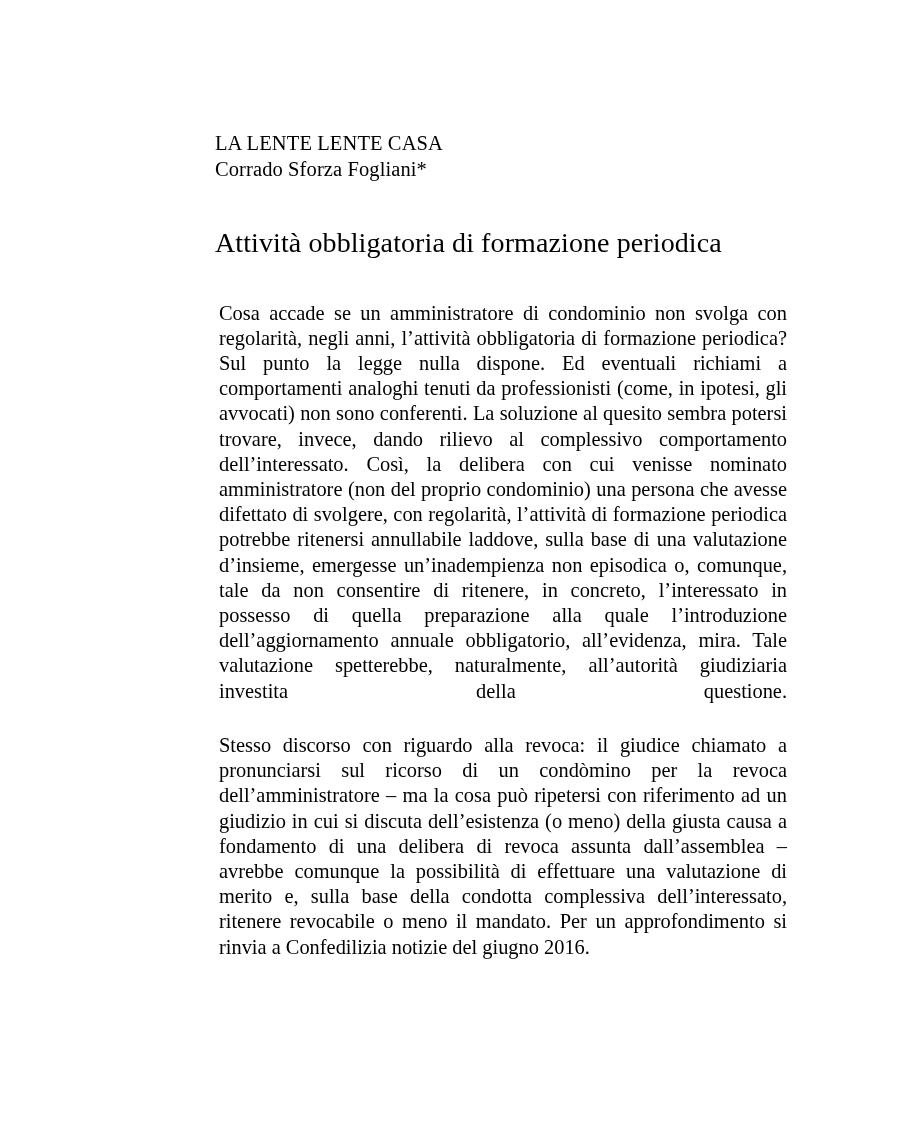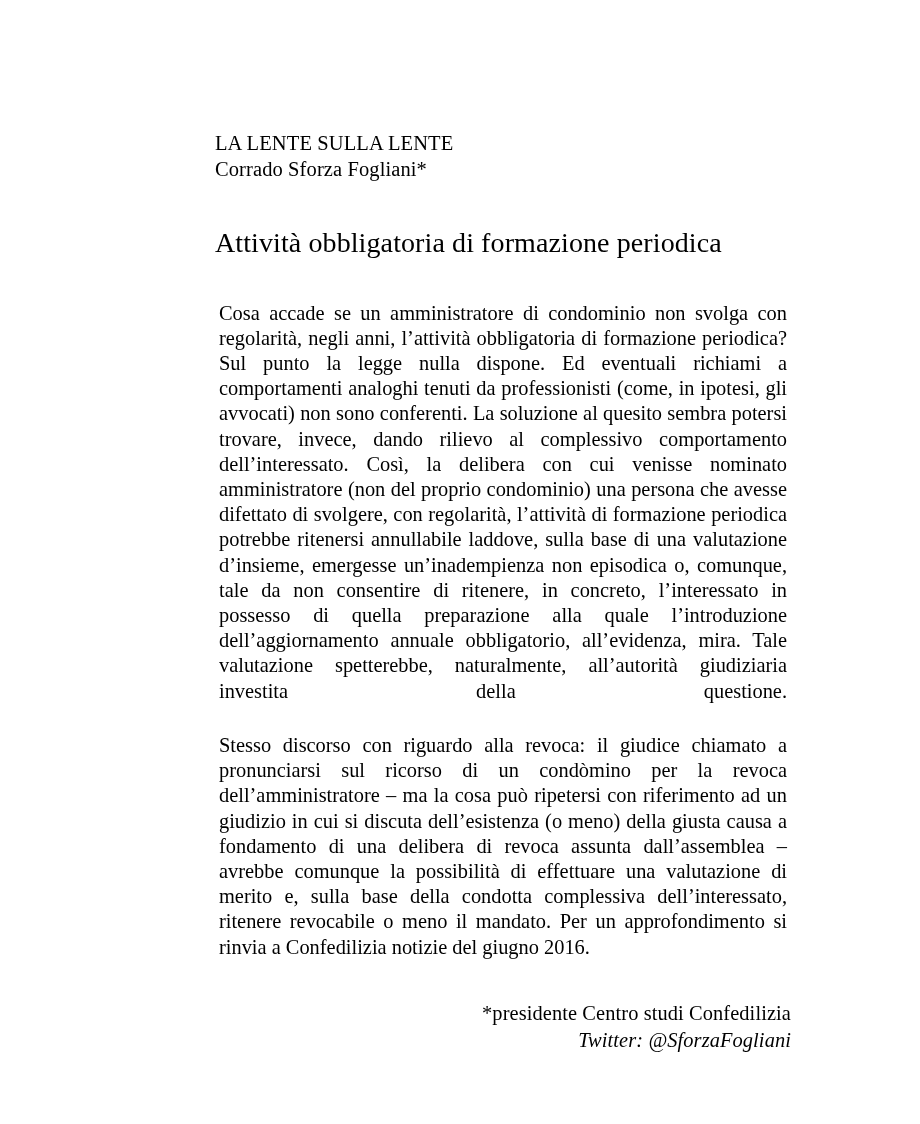--- a/index.html
+++ b/index.html
@@ -82,33 +82,29 @@
   }
 </style>
 </head>
 <body>
 
 <div class="page">
 
   <div class="content">
 
     <div class="masthead">
-      <div class="masthead-line">LA LENTE SULLA LENTE</div>
+      <div class="masthead-line">LA LENTE LENTE CASA</div>
       <div class="masthead-line">Corrado Sforza Fogliani*</div>
     </div>
 
     <div class="subtitle-block">
       <div class="subtitle">Attività obbligatoria di formazione periodica</div>
     </div>
 
     <div class="body-block">
       <p class="body-par">Cosa accade se un amministratore di condominio non svolga con regolarità, negli anni, l’attività obbligatoria di formazione periodica? Sul punto la legge nulla dispone. Ed eventuali richiami a comportamenti analoghi tenuti da professionisti (come, in ipotesi, gli avvocati) non sono conferenti. La soluzione al quesito sembra potersi trovare, invece, dando rilievo al complessivo comportamento dell’interessato. Così, la delibera con cui venisse nominato amministratore (non del proprio condominio) una persona che avesse difettato di svolgere, con regolarità, l’attività di formazione periodica potrebbe ritenersi annullabile laddove, sulla base di una valutazione d’insieme, emergesse un’inadempienza non episodica o, comunque, tale da non consentire di ritenere, in concreto, l’interessato in possesso di quella preparazione alla quale l’introduzione dell’aggiornamento annuale obbligatorio, all’evidenza, mira. Tale valutazione spetterebbe, naturalmente, all’autorità giudiziaria investita della questione.</p>
       <p class="body-par no-stretch">Stesso discorso con riguardo alla revoca: il giudice chiamato a pronunciarsi sul ricorso di un condòmino per la revoca dell’amministratore – ma la cosa può ripetersi con riferimento ad un giudizio in cui si discuta dell’esistenza (o meno) della giusta causa a fondamento di una delibera di revoca assunta dall’assemblea – avrebbe comunque la possibilità di effettuare una valutazione di merito e, sulla base della condotta complessiva dell’interessato, ritenere revocabile o meno il mandato. Per un approfondimento si rinvia a Confedilizia notizie del giugno 2016.</p>
     </div>
 
-    <div class="signature-block">
-      <div class="sig-line">*presidente Centro studi Confedilizia</div>
-      <div class="sig-line italic">Twitter: @SforzaFogliani</div>
-    </div>
 
   </div>
 
 </div>
 
 </body></html>

